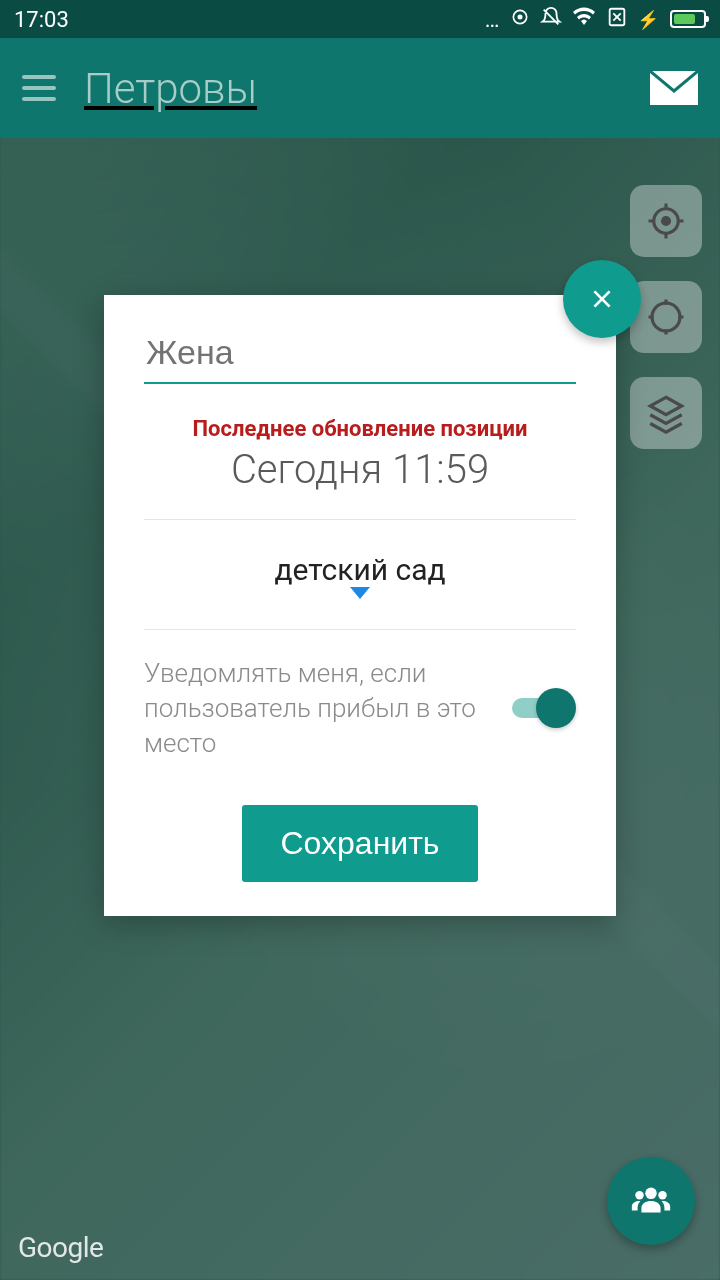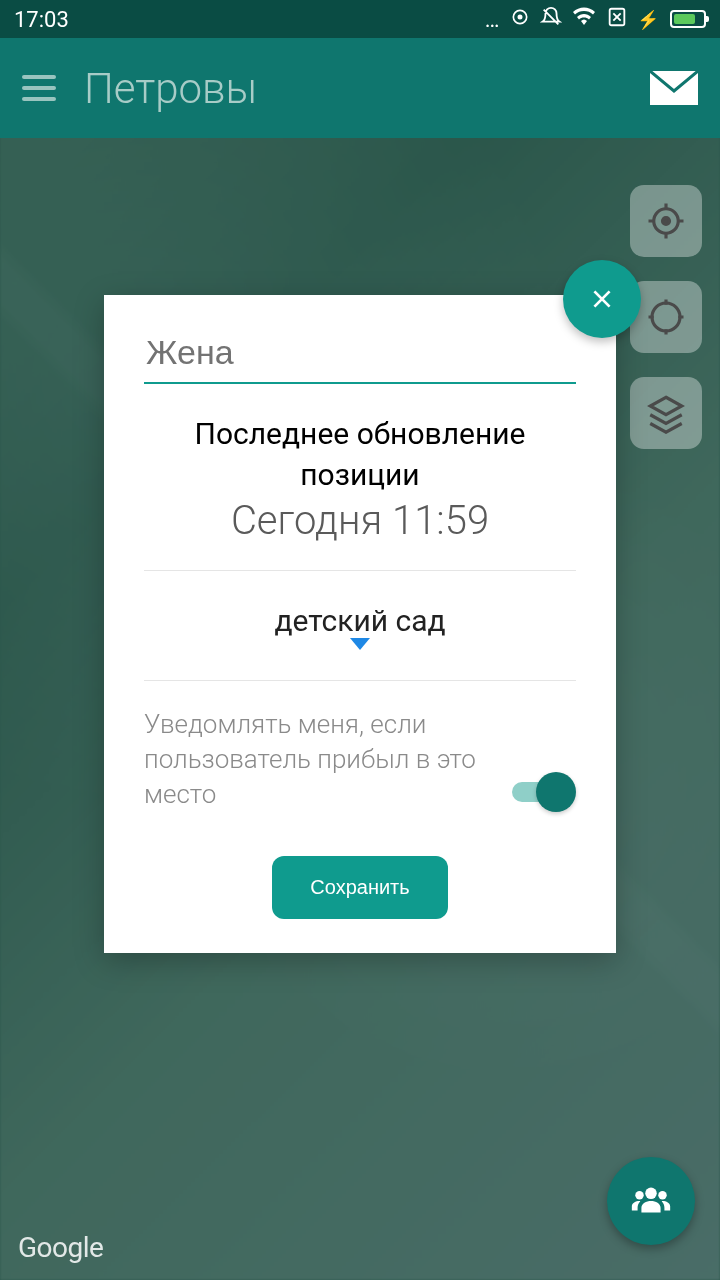--- a/index.html
+++ b/index.html
@@ -57,20 +57,21 @@
       width: 65%; height: 10px; background: #5cc95c; margin-left: 2px; border-radius: 2px;
     }
     .app-bar {
       position: relative;
       height: 100px;
       background: #0f766e;
       display: flex;
       align-items: center;
       padding: 0 22px;
       z-index: 5;
+      text-decoration: underline;
     }
     .hamburger {
       width: 34px; display: flex; flex-direction: column; gap: 7px;
       margin-right: 28px;
     }
     .hamburger span { height: 4px; background: #99c4bf; border-radius: 2px; }
     .app-title {
       color: #a8ccc7;
       font-size: 42px;
       font-weight: 300;
@@ -142,41 +143,41 @@
       color: #737373;
       padding: 6px 2px 10px;
       outline: none;
       background: transparent;
     }
     .update-block {
       text-align: center;
       padding: 30px 0 26px;
       border-bottom: 1px solid #e5e5e5;
     }
-    .update-label { color: #000000; font-size: 30px; font-weight: 400; line-height: 1.35; }
+    .update-label { color: #b91c1c; font-size: 22px; font-weight: 700; line-height: 1.35; }
     .update-time { color: #5a5a5a; font-size: 40px; font-weight: 300; margin-top: 2px; }
     .dropdown {
       display: flex;
       align-items: center;
       justify-content: space-between;
       padding: 32px 6px 30px;
       border-bottom: 1px solid #e5e5e5;
       flex-direction: column;
     }
     .dropdown-label { color: #222; font-size: 30px; font-weight: 400; }
     .dropdown-caret {
       width: 0; height: 0;
       border-left: 10px solid transparent;
       border-right: 10px solid transparent;
       border-top: 12px solid #1e88e5;
     }
     .toggles { padding: 26px 0 6px; }
     .toggle-row {
       display: flex;
-      align-items: flex-end;
+      align-items: center;
       justify-content: space-between;
       gap: 20px;
       margin-bottom: 26px;
     }
     .toggle-label {
       color: #8a8a8a;
       font-size: 26px;
       font-weight: 300;
       line-height: 1.35;
       flex: 1;
@@ -199,25 +200,25 @@
       width: 40px; height: 40px;
       background: #0f766e;
       border-radius: 50%;
       box-shadow: 0 2px 4px rgba(0,0,0,0.2);
     }
     .save-btn {
       display: block;
       margin: 12px auto 0;
       background: #0f9b8e;
       color: #fff;
-      font-size: 20px;
+      font-size: 32px;
       font-weight: 300;
       padding: 20px 38px;
       border: none;
-      border-radius: 12px;
+      border-radius: 3px;
     }
   </style>
 </head>
 <body>
 
 <div class="map-bg"></div>
 <div class="map-tint"></div>
 
 <div class="status-bar">
   <span>17:03</span>

